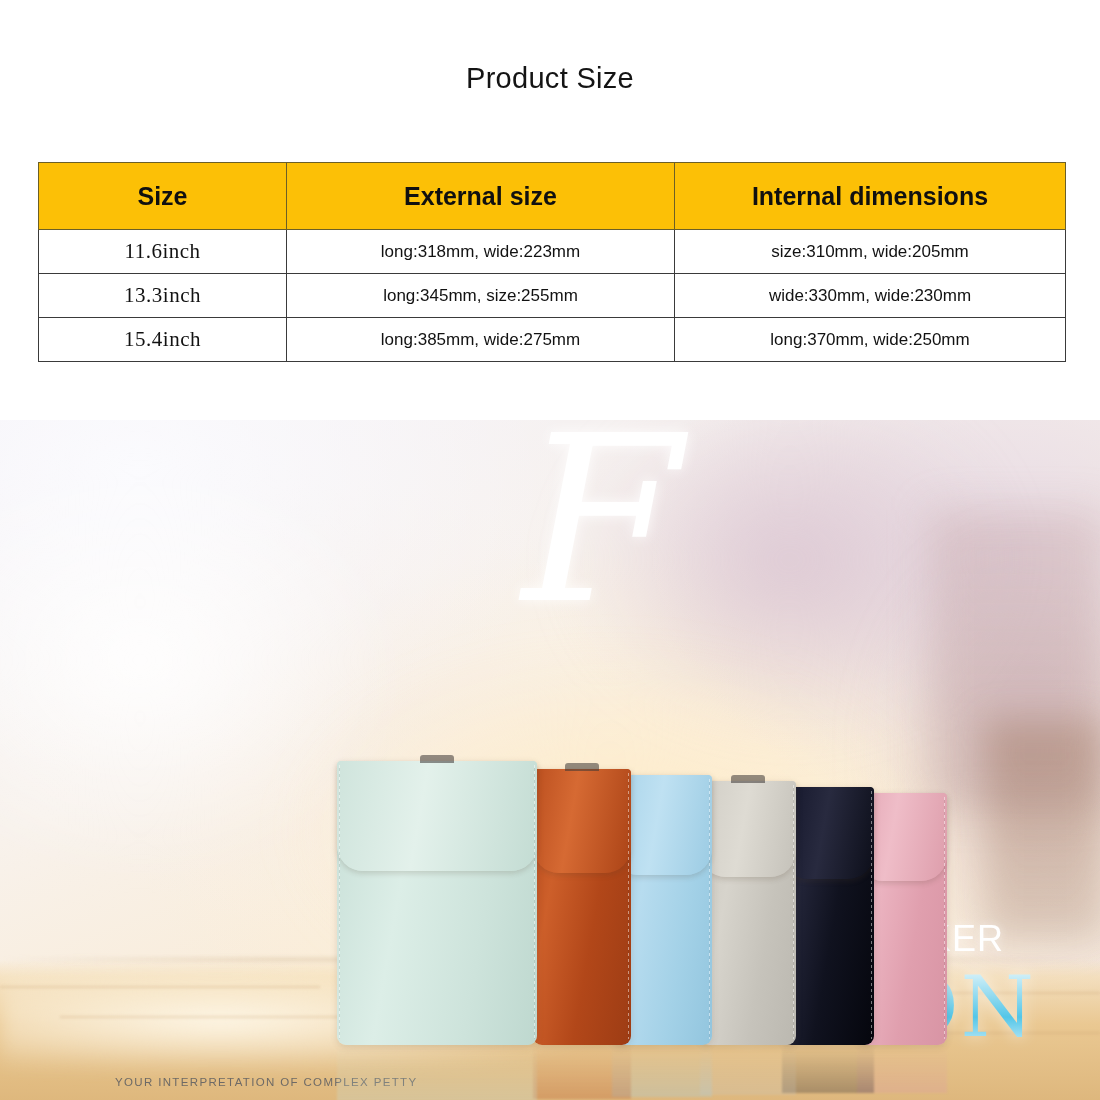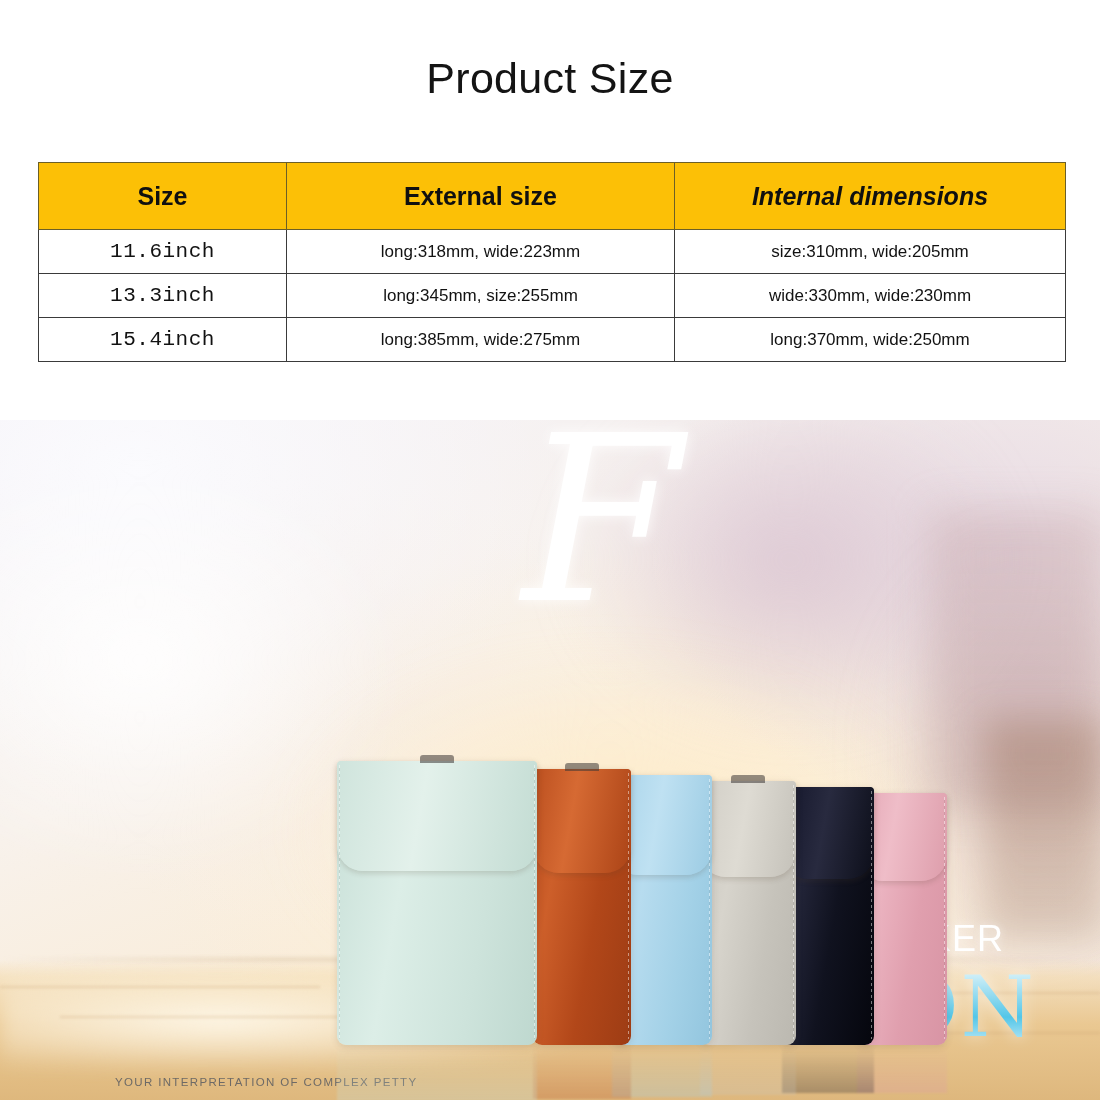--- a/index.html
+++ b/index.html
@@ -23,21 +23,21 @@
   }
 
   
   .title {
     position: absolute;
     left: 0;
     top: 52px;
     width: 1100px;
     text-align: center;
     font-family: "Liberation Sans", sans-serif;
-    font-size: 43px;
+    font-size: 29px;
     font-weight: 400;
     color: #141414;
     letter-spacing: 0.3px;
     line-height: 52px;
   }
 
   
   .size-table {
     position: absolute;
     left: 38px;
@@ -63,27 +63,27 @@
   }
   .size-table tbody td {
     background: #ffffff;
     height: 43px;
     border: 1px solid #3a3a3a;
     font-family: "Liberation Sans", sans-serif;
     font-size: 17px;
     color: #121212;
   }
   .size-table tbody td.col-size {
-    font-family: Liberation Mono, monospace;
+    font-family: Liberation Serif, serif;
     font-size: 21px;
     letter-spacing: 0.5px;
   }
   .col-w1 { width: 247px; }
   .col-w2 { width: 387px; margin-top: 28px; }
-  .col-w3 { width: 390px; font-style: italic; }
+  .col-w3 { width: 390px; }
 
   
   .hero {
     position: absolute;
     left: 0;
     top: 420px;
     width: 1100px;
     height: 680px;
     overflow: hidden;
     background: #f6f1ea;

